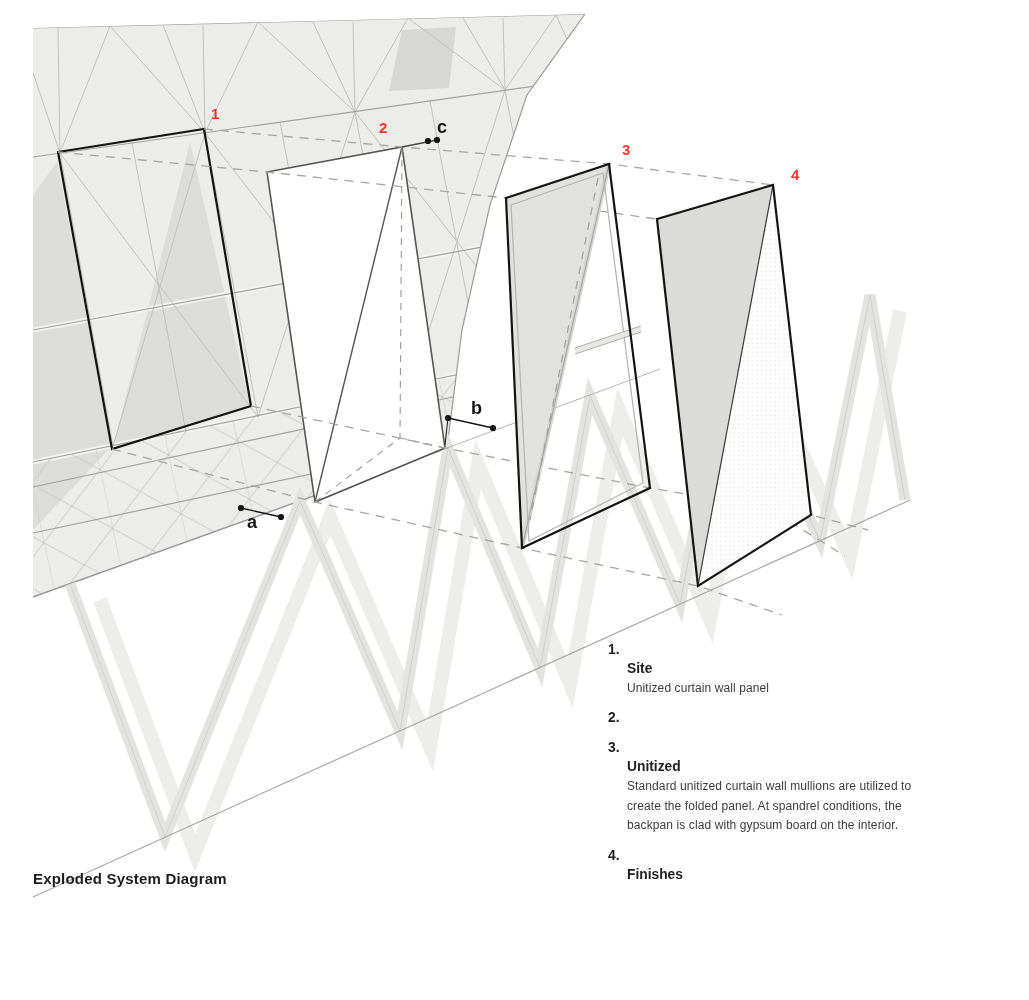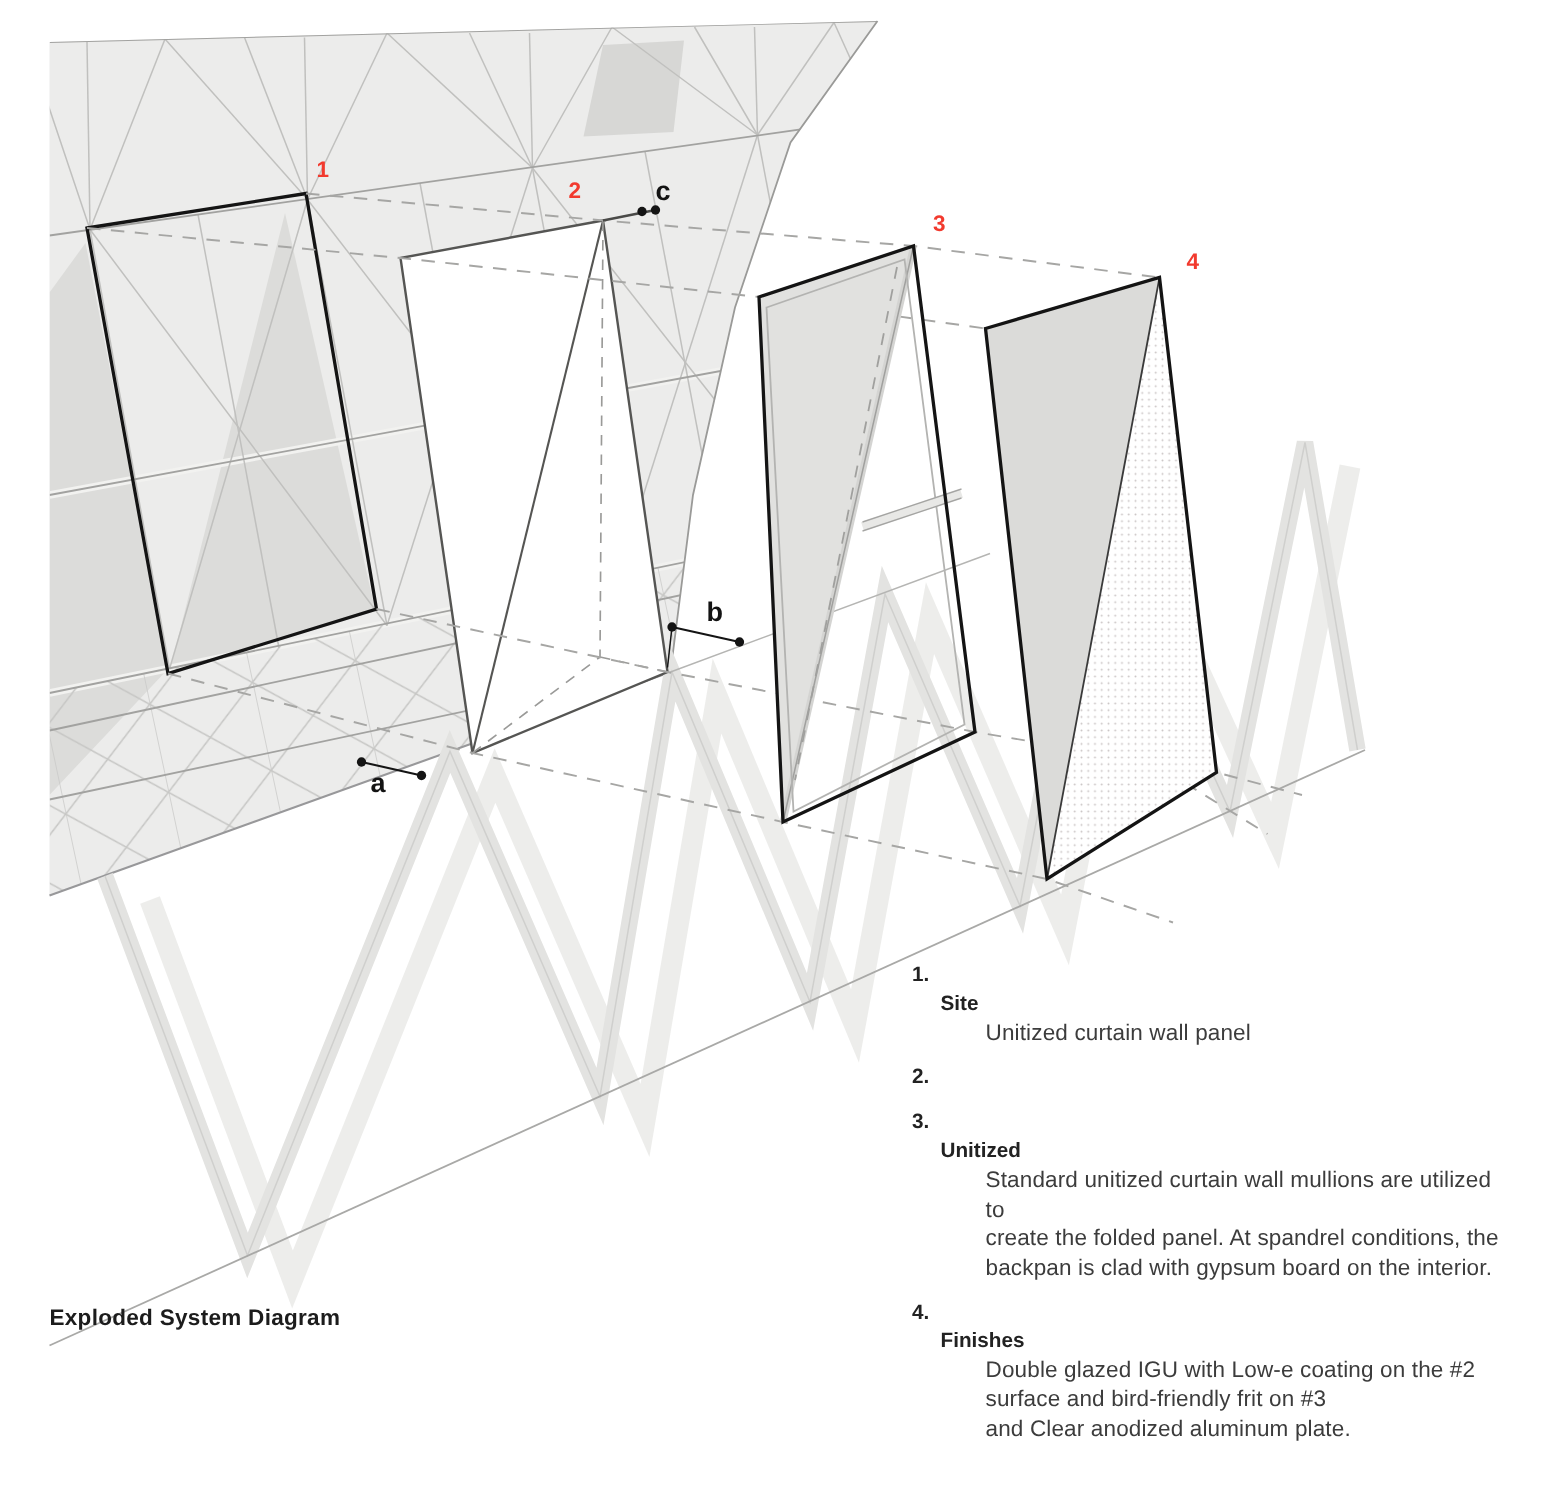--- a/index.html
+++ b/index.html
@@ -15,21 +15,21 @@
 
   .pt-label{position:absolute;font-size:18px;font-weight:700;color:#131313;line-height:1;}
   #pt-c{left:437px;top:118px;}
   #pt-b{left:471px;top:399px;}
   #pt-a{left:247px;top:513px;}
 
   #notes{position:absolute;left:608px;top:640px;width:400px;color:#3a3a3a;}
   .note-item{display:flex;margin-bottom:10px;}
   .note-num{width:19px;flex:none;font-weight:700;color:#222;font-size:13.8px;line-height:20px;}
   .note-head{font-weight:700;color:#222;font-size:13.8px;line-height:20px;margin-top:19px;}
-  .note-body{font-size:15px;line-height:19.4px;letter-spacing:0.1px;color:#3c3c3c;margin-left:30px;}
+  .note-body{font-size:12px;line-height:19.4px;letter-spacing:0.1px;color:#3c3c3c;}
 
   #diagram-title{position:absolute;left:33px;top:870px;font-size:15px;font-weight:700;
     color:#1c1c1c;letter-spacing:0.2px;}
 </style>
 </head>
 <body>
 
 <div id="stage">
 
 <svg id="drawing" width="1029" height="1000" viewBox="0 0 1029 1000">
@@ -223,20 +223,19 @@
     <span class="note-num">3.</span>
     <div>
       <div class="note-head">Unitized</div>
       <div class="note-body">Standard unitized curtain wall mullions are utilized to<br>create the folded panel. At spandrel conditions, the<br>backpan is clad with gypsum board on the interior.</div>
     </div>
   </div>
   <div class="note-item">
     <span class="note-num">4.</span>
     <div>
       <div class="note-head">Finishes</div>
-      <div class="note-body">Double glazed IGU with Low-e coating on the #2<br>surface and bird-friendly frit on #3<br>and Clear anodized aluminum plate.</div>
     </div>
   </div>
 </div>
 
 <div id="diagram-title">Exploded System Diagram</div>
 
 </div>
 
 </body></html>

